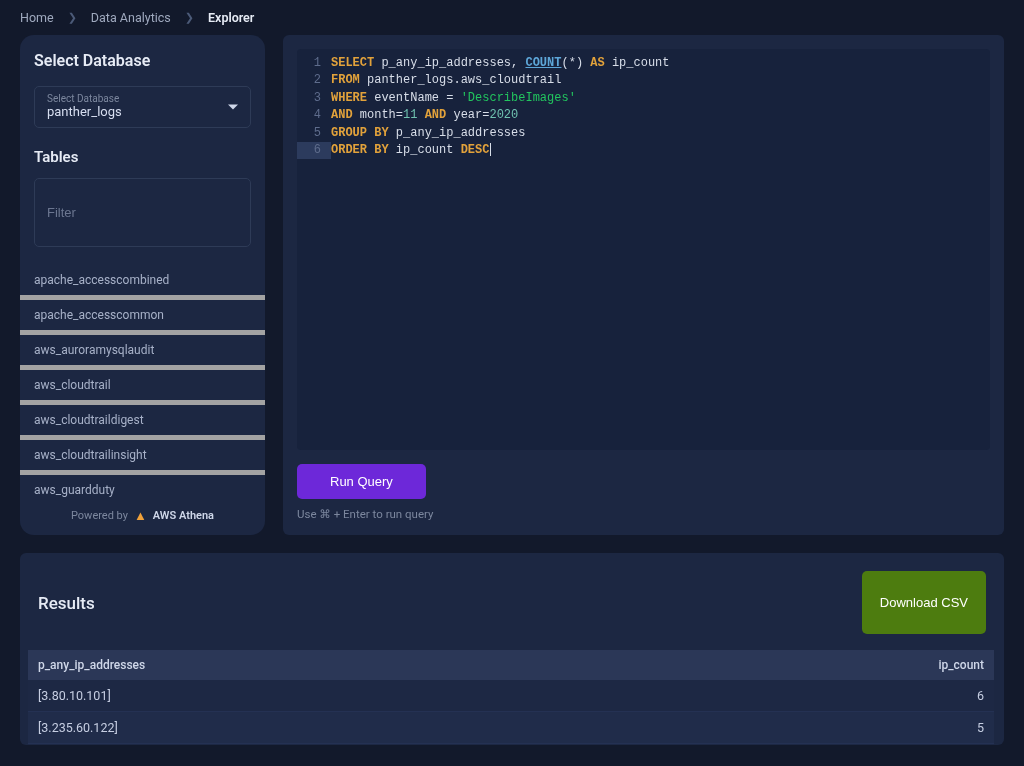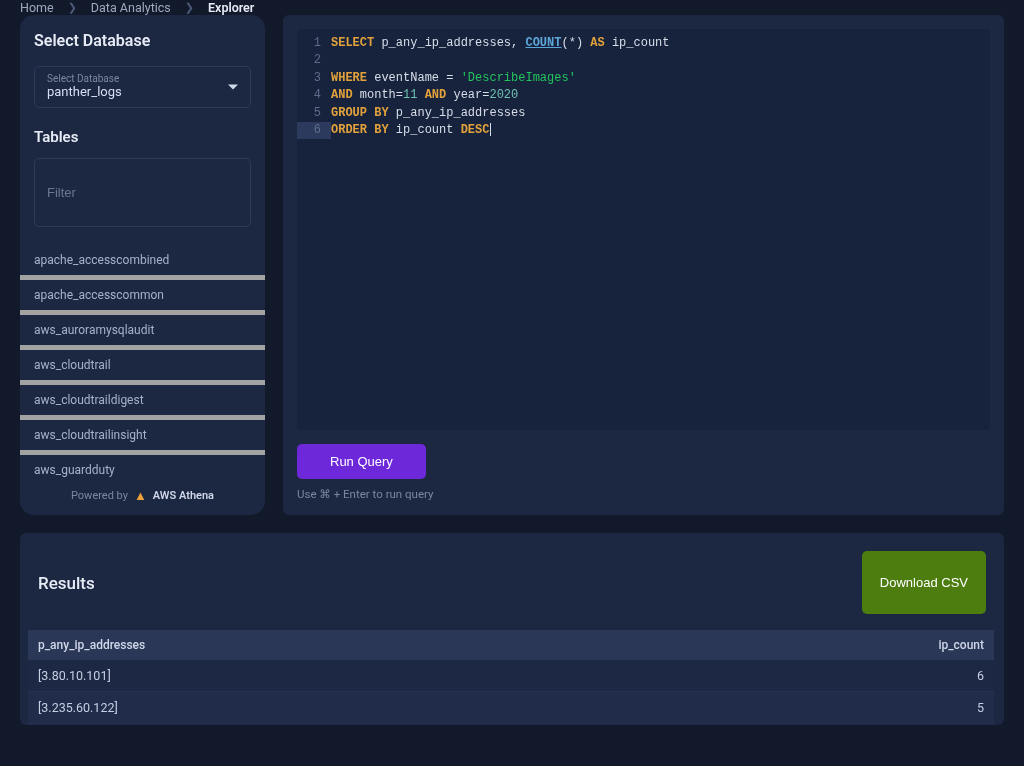--- a/index.html
+++ b/index.html
@@ -9,21 +9,21 @@
     color: #b9c2d5;
     font-family: -apple-system, BlinkMacSystemFont, "Segoe UI", Roboto, sans-serif;
     font-size: 13px;
   }
 
   
   .breadcrumb {
     display: flex;
     align-items: center;
     gap: 14px;
-    padding: 0 20px;
+    padding: 10px 20px;
     font-size: 12.5px;
     color: #9fa9be;
   }
   .breadcrumb a { color: #9fa9be; cursor: pointer; }
   .breadcrumb .current { color: #e6ebf5; font-weight: 600; }
   .breadcrumb .chev { color: #4b5a78; font-size: 11px; }
 
   .layout {
     display: flex;
     gap: 18px;
@@ -242,21 +242,21 @@
     <div class="powered">
       <span>Powered by</span>
       <span class="athena-icon">▲</span>
       <span class="athena-name">AWS Athena</span>
     </div>
   </aside>
 
   <section class="editor-panel">
     <div class="code-area" id="code-area">
         <div class="code-line"><div class="gutter">1</div><div><span class="tok-kw">SELECT</span><span class="tok-id"> p_any_ip_addresses</span><span class="tok-op">, </span><span class="tok-fn">COUNT</span><span class="tok-op">(</span><span class="tok-star">*</span><span class="tok-op">) </span><span class="tok-kw">AS</span><span class="tok-id"> ip_count</span></div></div>
-        <div class="code-line"><div class="gutter">2</div></div>
+        <div class="code-line"><div class="gutter">2</div><div><span class="tok-kw">FROM</span><span class="tok-id"> panther_logs.aws_cloudtrail</span></div></div>
         <div class="code-line"><div class="gutter">3</div><div><span class="tok-kw">WHERE</span><span class="tok-id"> eventName </span><span class="tok-op">= </span><span class="tok-str">'DescribeImages'</span></div></div>
         <div class="code-line"><div class="gutter">4</div><div><span class="tok-kw">AND</span><span class="tok-id"> month</span><span class="tok-op">=</span><span class="tok-num">11</span><span class="tok-id"> </span><span class="tok-kw">AND</span><span class="tok-id"> year</span><span class="tok-op">=</span><span class="tok-num">2020</span></div></div>
         <div class="code-line"><div class="gutter">5</div><div><span class="tok-kw">GROUP</span><span class="tok-id"> </span><span class="tok-kw">BY</span><span class="tok-id"> p_any_ip_addresses</span></div></div>
         <div class="code-line"><div class="gutter active">6</div><div><span class="tok-kw">ORDER</span><span class="tok-id"> </span><span class="tok-kw">BY</span><span class="tok-id"> ip_count </span><span class="tok-kw">DESC</span><span class="cursor"></span></div></div>
       </div>
     <div class="run-row">
       <button class="run-btn">Run Query</button>
       <div class="hint">Use ⌘ + Enter to run query</div>
     </div>
   </section>

